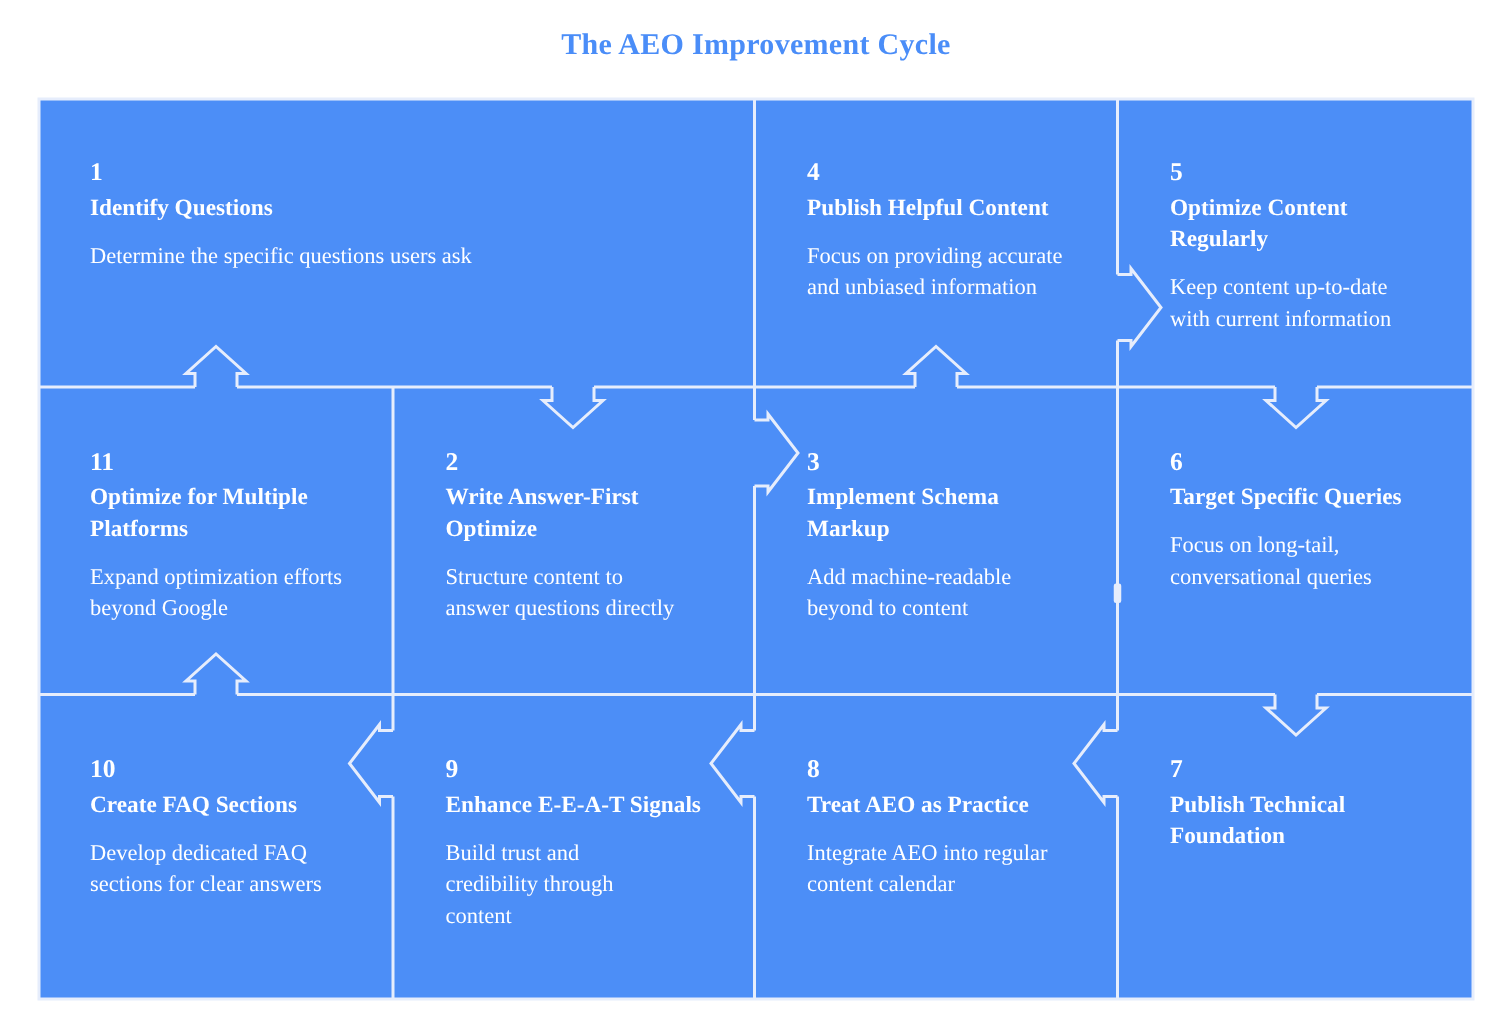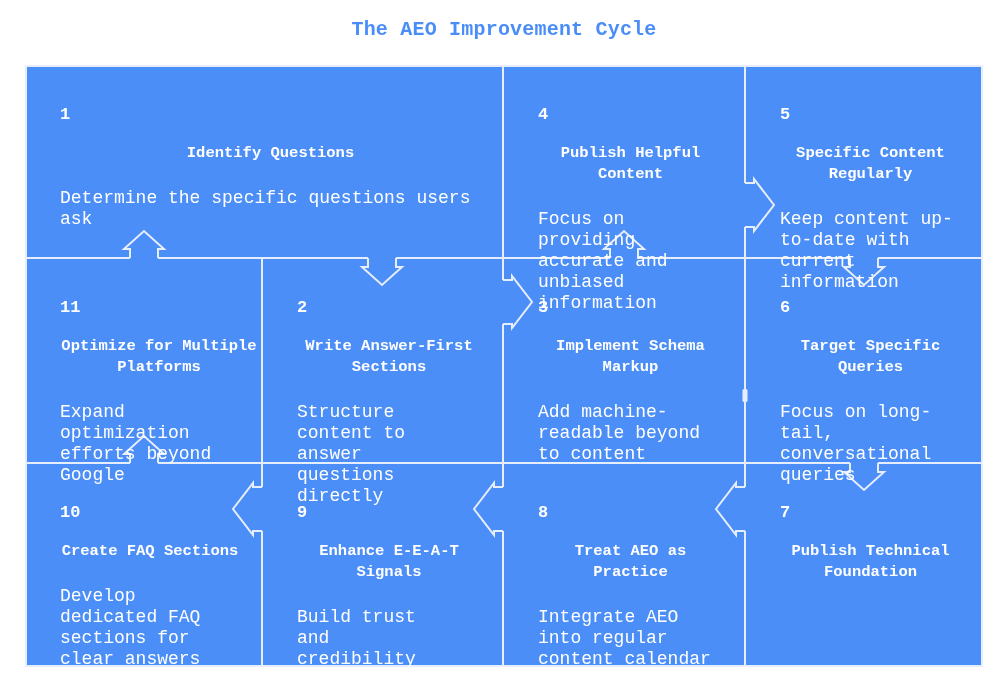--- a/index.html
+++ b/index.html
@@ -8,21 +8,21 @@
     --grid-line:#e6edfc;
     --cell-text:#ffffff;
     --page-background:#ffffff;
   }
   *{margin:0;padding:0;box-sizing:border-box;}
   html,body{background:var(--page-background);}
   .page{
     position:relative;
     width:1008px;height:680px;
     background:var(--page-background);
-    font-family:Liberation Mono, monospace;
+    font-family:Liberation Serif, serif;
     overflow:hidden;
     padding-left:20px;
   }
   .page-title{
     position:absolute;top:17px;left:0;width:1008px;
     text-align:center;
     font-size:20px;font-weight:bold;line-height:26px;
     color:var(--title);
     letter-spacing:.2px;
   }
@@ -30,22 +30,22 @@
   svg .board-rect{fill:var(--board-fill);stroke:var(--grid-line);stroke-width:2;}
   svg .grid{fill:none;stroke:var(--grid-line);stroke-width:2;}
   svg .arrow{fill:none;stroke:var(--grid-line);stroke-width:2;stroke-linejoin:miter;}
   svg .notch{fill:var(--grid-line);}
   .cell{
     position:absolute;
     padding:40px 22px 0 35px;
     color:var(--cell-text);
   }
   .num{font-size:17px;font-weight:bold;line-height:20px;}
-  .cell-title{margin-top:18px;font-size:15.5px;font-weight:bold;line-height:21px;text-align:center;}
-  .cell-desc{margin-top:24px;font-size:18px;line-height:21px;max-width:175px;}
+  .cell-title{margin-top:3px;font-size:15.5px;font-weight:bold;line-height:21px;}
+  .cell-desc{margin-top:12px;font-size:15px;line-height:21px;max-width:175px;}
   .cell-s1 .cell-desc{max-width:none;}
   .cell-s2 .cell-desc{max-width:160px;}
   .cell-s7 .cell-desc{max-width:140px;}
   .cell-s8 .cell-desc{max-width:178px;}
   .cell-s9 .cell-desc{max-width:150px;}
   .cell-s10 .cell-desc{max-width:160px;}
 </style>
 </head>
 <body>
 
@@ -84,33 +84,33 @@
   </div>
 
   <div class="cell cell-s4" style="left:503px;top:65px;width:242px;height:193px">
     <div class="num">4</div>
     <div class="cell-title">Publish Helpful Content</div>
     <div class="cell-desc">Focus on providing accurate and unbiased information</div>
   </div>
 
   <div class="cell cell-s5" style="left:745px;top:65px;width:238px;height:193px">
     <div class="num">5</div>
-    <div class="cell-title">Specific Content Regularly</div>
+    <div class="cell-title">Optimize Content Regularly</div>
     <div class="cell-desc">Keep content up-to-date with current information</div>
   </div>
 
   <div class="cell cell-s11" style="left:25px;top:258px;width:255px;height:205px">
     <div class="num">11</div>
     <div class="cell-title">Optimize for Multiple Platforms</div>
     <div class="cell-desc">Expand optimization efforts beyond Google</div>
   </div>
 
   <div class="cell cell-s2" style="left:262px;top:258px;width:241px;height:205px">
     <div class="num">2</div>
-    <div class="cell-title">Write Answer-First Sections</div>
+    <div class="cell-title">Write Answer-First Optimize</div>
     <div class="cell-desc">Structure content to answer questions directly</div>
   </div>
 
   <div class="cell cell-s3" style="left:503px;top:258px;width:242px;height:205px">
     <div class="num">3</div>
     <div class="cell-title">Implement Schema Markup</div>
     <div class="cell-desc">Add machine-readable beyond to content</div>
   </div>
 
   <div class="cell cell-s6" style="left:745px;top:258px;width:238px;height:205px">

